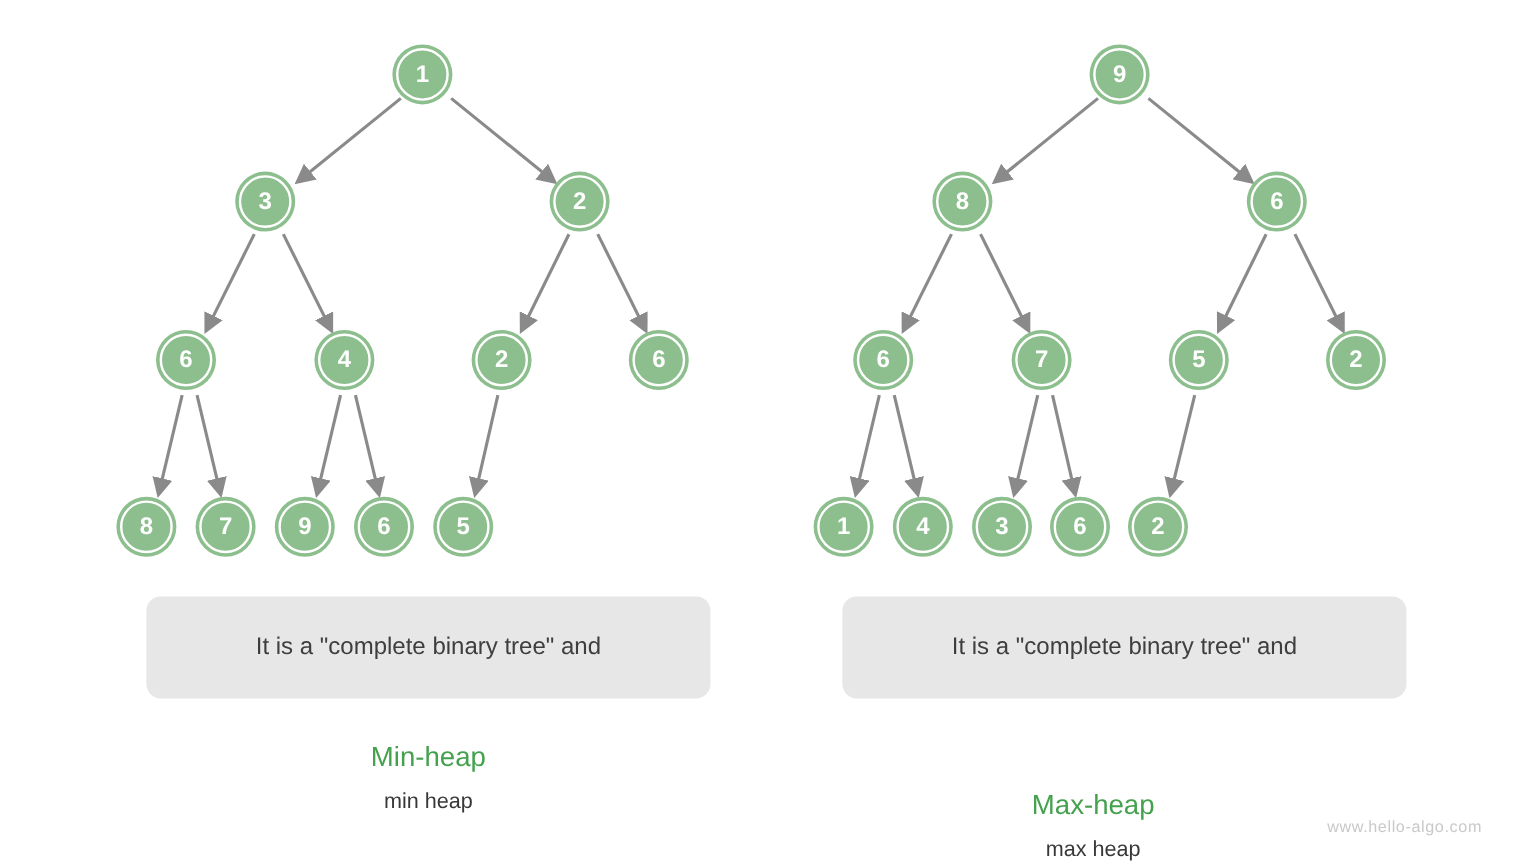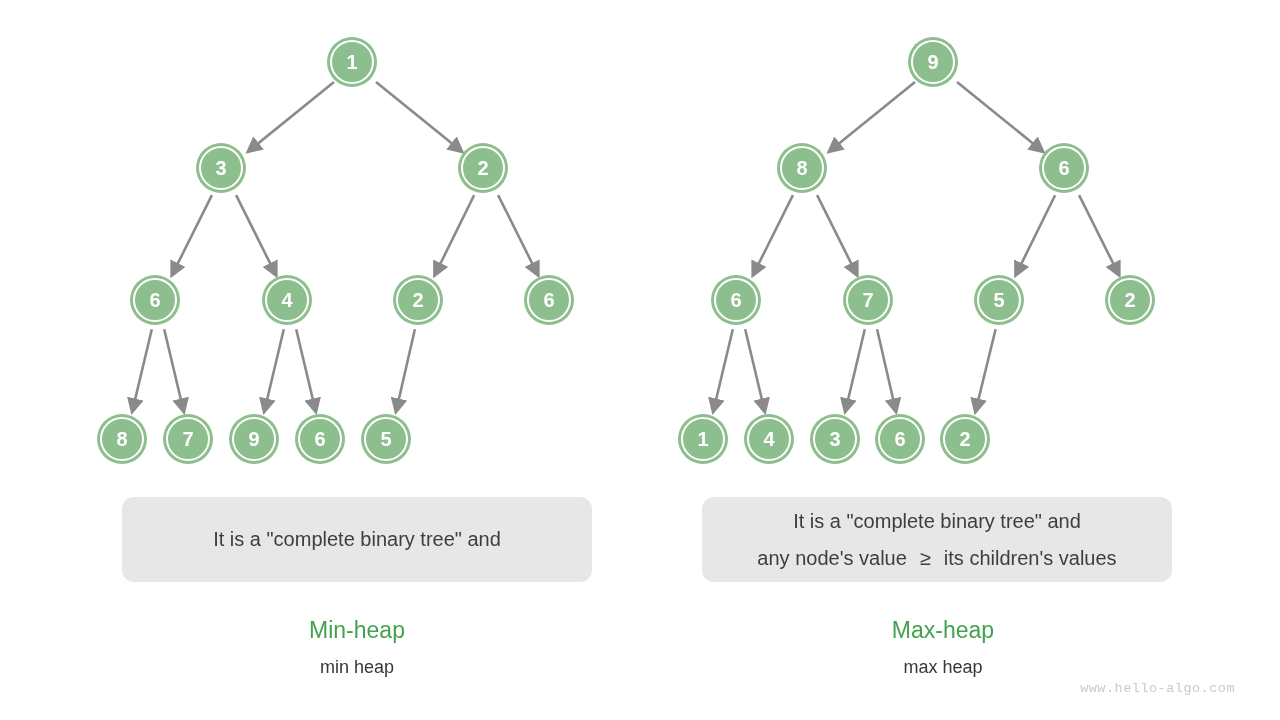--- a/index.html
+++ b/index.html
@@ -28,28 +28,28 @@
     text-align:center;
   }
   .caption .op{margin:0 13px;}
   .cap-left{left:122px;}
   .cap-right{left:702px;}
   .title{
     position:absolute;top:617px;width:470px;text-align:center;
     color:var(--heading);font-size:23px;font-weight:normal;
   }
   .title-left{left:122px;}
-  .title-right{left:708px;}
+  .title-right{left:676px;margin-top:40px;}
   .subtitle{
     position:absolute;top:657px;width:470px;text-align:center;
     color:var(--subtext);font-size:18px;
   }
   .watermark{
     position:absolute;right:45px;bottom:24px;
-    font-family:Liberation Mono, monospace;
+    font-family:Liberation Sans, sans-serif;
     font-size:13.5px;color:var(--watermark);letter-spacing:0.5px;
   }
 </style>
 </head>
 <body style="--node-fill: #8cbf8d; --node-text: #ffffff; --edge: #8a8a8a; --box-bg: #e7e7e7; --box-text: #3e3e3e; --heading: #44a14e; --subtext: #383838; --watermark: #c9c9c9;">
 
 <div id="canvas">
   <svg id="edges" width="1280" height="720">
     <defs>
       <marker id="ah" viewBox="0 0 10 10" refX="8" refY="5" markerWidth="6.5" markerHeight="6.5" orient="auto-start-reverse">
@@ -108,23 +108,20 @@
       <div class="node" style="left: 903px; top: 442px;">6</div>
       <div class="node" style="left: 968px; top: 442px;">2</div>
     </div>
 
   <div class="caption cap-left">
     <div>It is a "complete binary tree" and</div>
   </div>
 
   <div class="caption cap-right">
     <div>It is a "complete binary tree" and</div>
-    <div>
-      <span>any node's value</span><span class="op">≥</span><span>its children's values</span>
-    </div>
   </div>
 
   <div class="title title-left">Min-heap</div>
   <div class="title title-right">Max-heap</div>
 
   <div class="subtitle title-left">min heap</div>
   <div class="subtitle title-right">max heap</div>
 
   <div class="watermark">www.hello-algo.com</div>
 </div>

